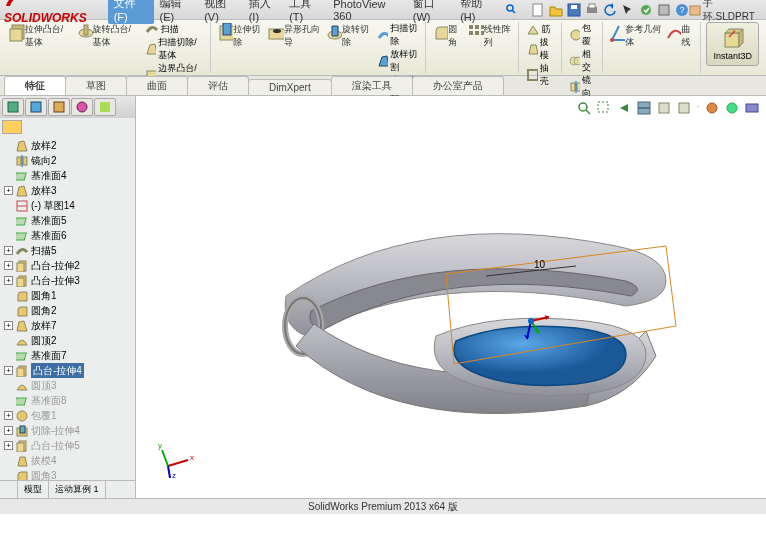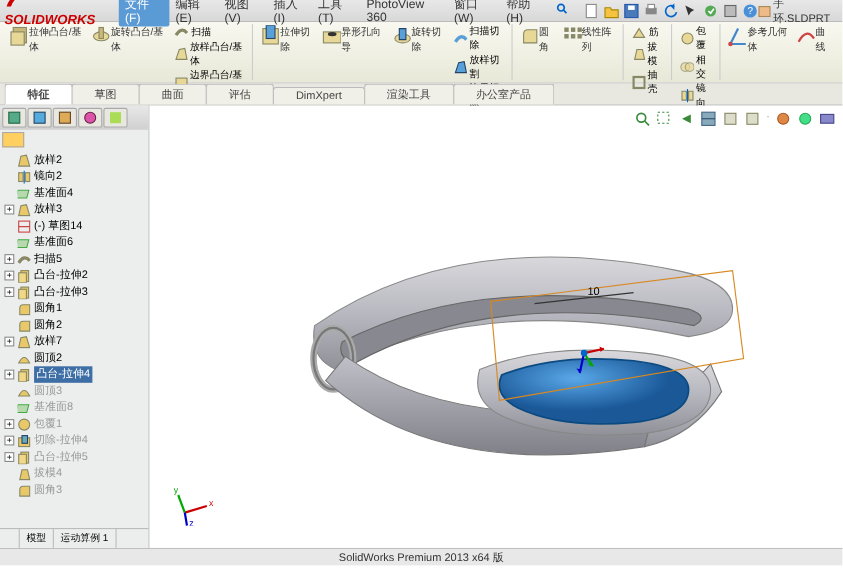--- a/index.html
+++ b/index.html
@@ -133,21 +133,21 @@
         <div class="sm">
             <svg class="ic">
               <path d="M2 10 Q7 2 12 8" stroke="#886" fill="none" stroke-width="3"></path>
             </svg>
             <span>扫描</span>
           </div>
         <div class="sm">
             <svg class="ic">
               <path d="M2 12 L5 3 L10 2 L12 12z" fill="#e8d898" stroke="#886"></path>
             </svg>
-            <span>放样凸台/基体</span>
+            <span>扫描切除/基体</span>
           </div>
         <div class="sm">
             <svg class="ic">
               <rect x="2" y="3" width="10" height="8" fill="#e8d898" stroke="#886"></rect>
             </svg>
             <span>边界凸台/基体</span>
           </div>
       </div>
     </div>
   </div>
@@ -276,20 +276,32 @@
           <span>参考几何体</span>
         </div>
       <div class="rbtn">
           <svg class="ic">
             <path d="M3 15 Q10 2 17 12" fill="none" stroke="#c44" stroke-width="2"></path>
           </svg>
           <span>曲线</span>
         </div>
     </div>
   </div>
+  <div class="rgroup" style="border:none">
+    <div class="instant3d">
+      <svg width="24" height="24">
+          <rect x="4" y="6" width="14" height="14" fill="#e8d898" stroke="#886"></rect>
+          <path d="M4 6 L8 2 L22 2 L18 6z" fill="#d8c888" stroke="#886"></path>
+          <path d="M18 6 L22 2 L22 16 L18 20z" fill="#c8b878" stroke="#886"></path>
+          <path d="M8 10l6-6" stroke="#c44" stroke-width="1.5"></path>
+          <path d="M14 4l-2-1 1 2z" fill="#c44"></path>
+        </svg>
+      <span>Instant3D</span>
+    </div>
+  </div>
 </div>
 
 <div class="tabbar">
   <div class="tab active">特征</div>
   <div class="tab">草图</div>
   <div class="tab">曲面</div>
   <div class="tab">评估</div>
   <div class="tab">DimXpert</div>
   <div class="tab">渲染工具</div>
   <div class="tab">办公室产品</div>
@@ -362,20 +374,27 @@
             <rect x="1" y="1" width="10" height="10" fill="none" stroke="#c44"></rect>
             <line x1="1" y1="6" x2="11" y2="6" stroke="#c44"></line>
           </svg>
           <span class="">(-) 草图14</span>
         </div>
         <div class="node">
           <span class="noexp"></span>
           <svg class="nic" viewBox="0 0 12 12">
             <rect x="1" y="3" width="10" height="7" fill="#b8d8b0" stroke="#4a4" transform="skewX(-15)"></rect>
           </svg>
+          <span class="">基准面5</span>
+        </div>
+        <div class="node">
+          <span class="noexp"></span>
+          <svg class="nic" viewBox="0 0 12 12">
+            <rect x="1" y="3" width="10" height="7" fill="#b8d8b0" stroke="#4a4" transform="skewX(-15)"></rect>
+          </svg>
           <span class="">基准面6</span>
         </div>
         <div class="node">
           <span class="exp">+</span>
           <svg class="nic" viewBox="0 0 12 12">
             <path d="M1 9 Q6 1 11 7" stroke="#886" fill="none" stroke-width="3"></path>
           </svg>
           <span class="">扫描5</span>
         </div>
         <div class="node">
@@ -414,20 +433,27 @@
             <path d="M1 11 L3 2 L8 1 L11 11z" fill="#e8c868" stroke="#886"></path>
           </svg>
           <span class="">放样7</span>
         </div>
         <div class="node">
           <span class="noexp"></span>
           <svg class="nic" viewBox="0 0 12 12">
             <path d="M1 10 Q6 0 11 10z" fill="#e8c868" stroke="#886"></path>
           </svg>
           <span class="">圆顶2</span>
+        </div>
+        <div class="node">
+          <span class="noexp"></span>
+          <svg class="nic" viewBox="0 0 12 12">
+            <rect x="1" y="3" width="10" height="7" fill="#b8d8b0" stroke="#4a4" transform="skewX(-15)"></rect>
+          </svg>
+          <span class="">基准面7</span>
         </div>
         <div class="node">
           <span class="exp">+</span>
           <svg class="nic" viewBox="0 0 12 12">
             <rect x="3" y="1" width="7" height="10" fill="#e8c868" stroke="#886"></rect>
             <rect x="1" y="3" width="7" height="9" fill="#f0d888" stroke="#886"></rect>
           </svg>
           <span class="sel">凸台-拉伸4</span>
         </div>
         <div class="node">

